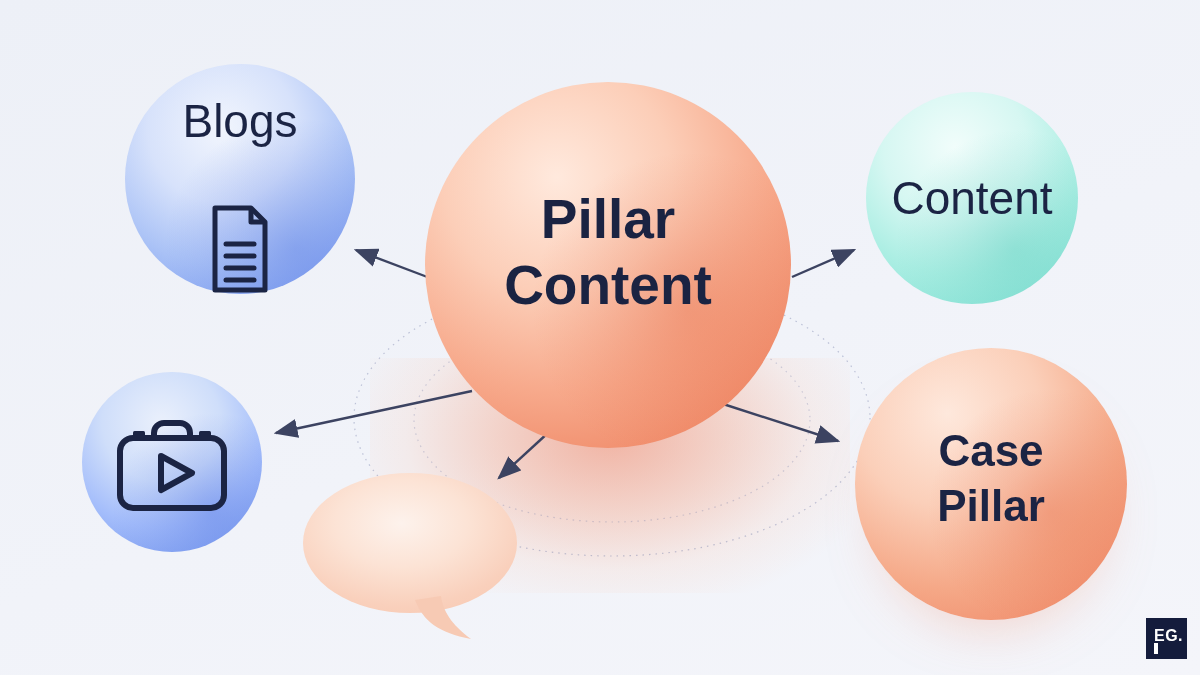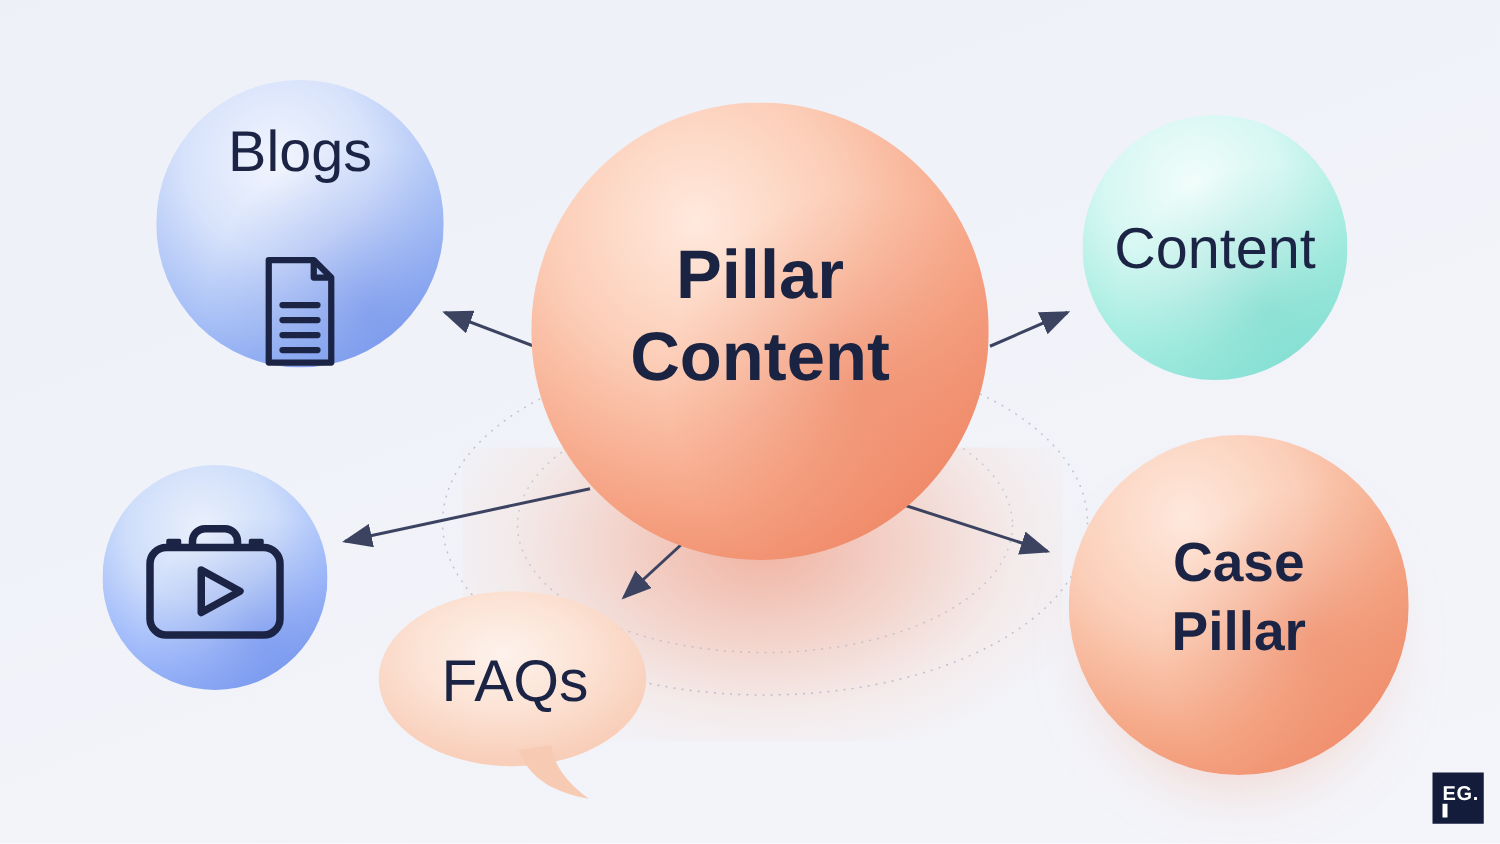--- a/index.html
+++ b/index.html
@@ -130,20 +130,19 @@
       <radialGradient id="gFaq" cx="46%" cy="36%" r="78%">
         <stop offset="0%" stop-color="#fdf2ec"></stop>
         <stop offset="40%" stop-color="#fce3d5"></stop>
         <stop offset="75%" stop-color="#f9d0bc"></stop>
         <stop offset="100%" stop-color="#f7c8b1"></stop>
       </radialGradient>
     </defs>
     <ellipse cx="110" cy="71" rx="107" ry="70" fill="url(#gFaq)"></ellipse>
     <path d="M115,128 C123,149 139,161 171,167 C151,152 143,139 141,124 Z" fill="#f7cab4"></path>
   </svg>
-  <div class="faq-label">FAQs</div>
 
   <div class="logo">
     <span class="logo-text">EG.</span>
     <span class="logo-bar"></span>
   </div>
 
 </div>
 
 </body></html>

